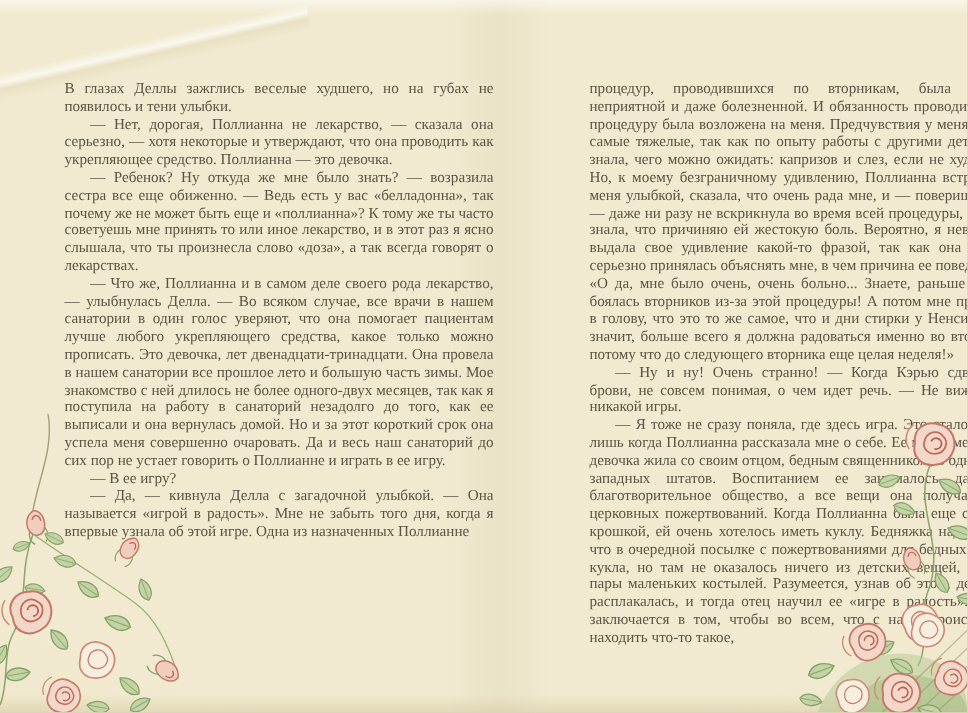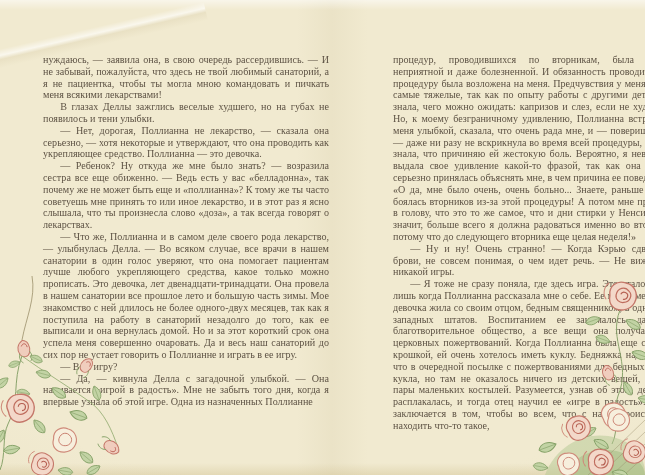--- a/index.html
+++ b/index.html
@@ -42,21 +42,20 @@
 </style>
 </head>
 <body>
 
 <div class="spread">
 
   <div class="crease"></div>
 
   <div class="page page-left">
     <div class="text-block">
-        <p lang="ru">нуждаюсь, — заявила она, в свою очередь рассердившись. — И не забывай, пожалуйста, что здесь не твой любимый санаторий, а я не пациентка, чтобы ты могла мною командовать и пичкать меня всякими лекарствами!</p>
         <p lang="ru">В глазах Деллы зажглись веселые худшего, но на губах не появилось и тени улыбки.</p>
         <p lang="ru">— Нет, дорогая, Поллианна не лекарство, — сказала она серьезно, — хотя некоторые и утверждают, что она проводить как укрепляющее средство. Поллианна — это девочка.</p>
         <p lang="ru">— Ребенок? Ну откуда же мне было знать? — возразила сестра все еще обиженно. — Ведь есть у вас «белладонна», так почему же не может быть еще и «поллианна»? К тому же ты часто советуешь мне принять то или иное лекарство, и в этот раз я ясно слышала, что ты произнесла слово «доза», а так всегда говорят о лекарствах.</p>
         <p lang="ru">— Что же, Поллианна и в самом деле своего рода лекарство, — улыбнулась Делла. — Во всяком случае, все врачи в нашем санатории в один голос уверяют, что она помогает пациентам лучше любого укрепляющего средства, какое только можно прописать. Это девочка, лет двенадцати-тринадцати. Она провела в нашем санатории все прошлое лето и большую часть зимы. Мое знакомство с ней длилось не более одного-двух месяцев, так как я поступила на работу в санаторий незадолго до того, как ее выписали и она вернулась домой. Но и за этот короткий срок она успела меня совершенно очаровать. Да и весь наш санаторий до сих пор не устает говорить о Поллианне и играть в ее игру.</p>
         <p lang="ru">— В ее игру?</p>
         <p lang="ru">— Да, — кивнула Делла с загадочной улыбкой. — Она называется «игрой в радость». Мне не забыть того дня, когда я впервые узнала об этой игре. Одна из назначенных Поллианне</p>
       </div>
   </div>
 
   <div class="page page-right">

